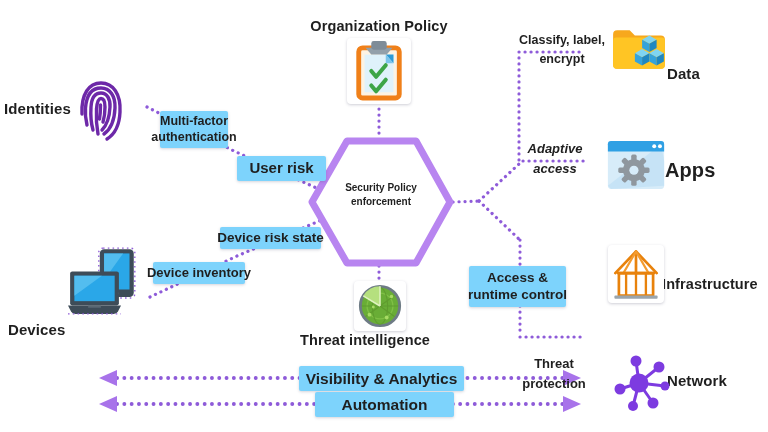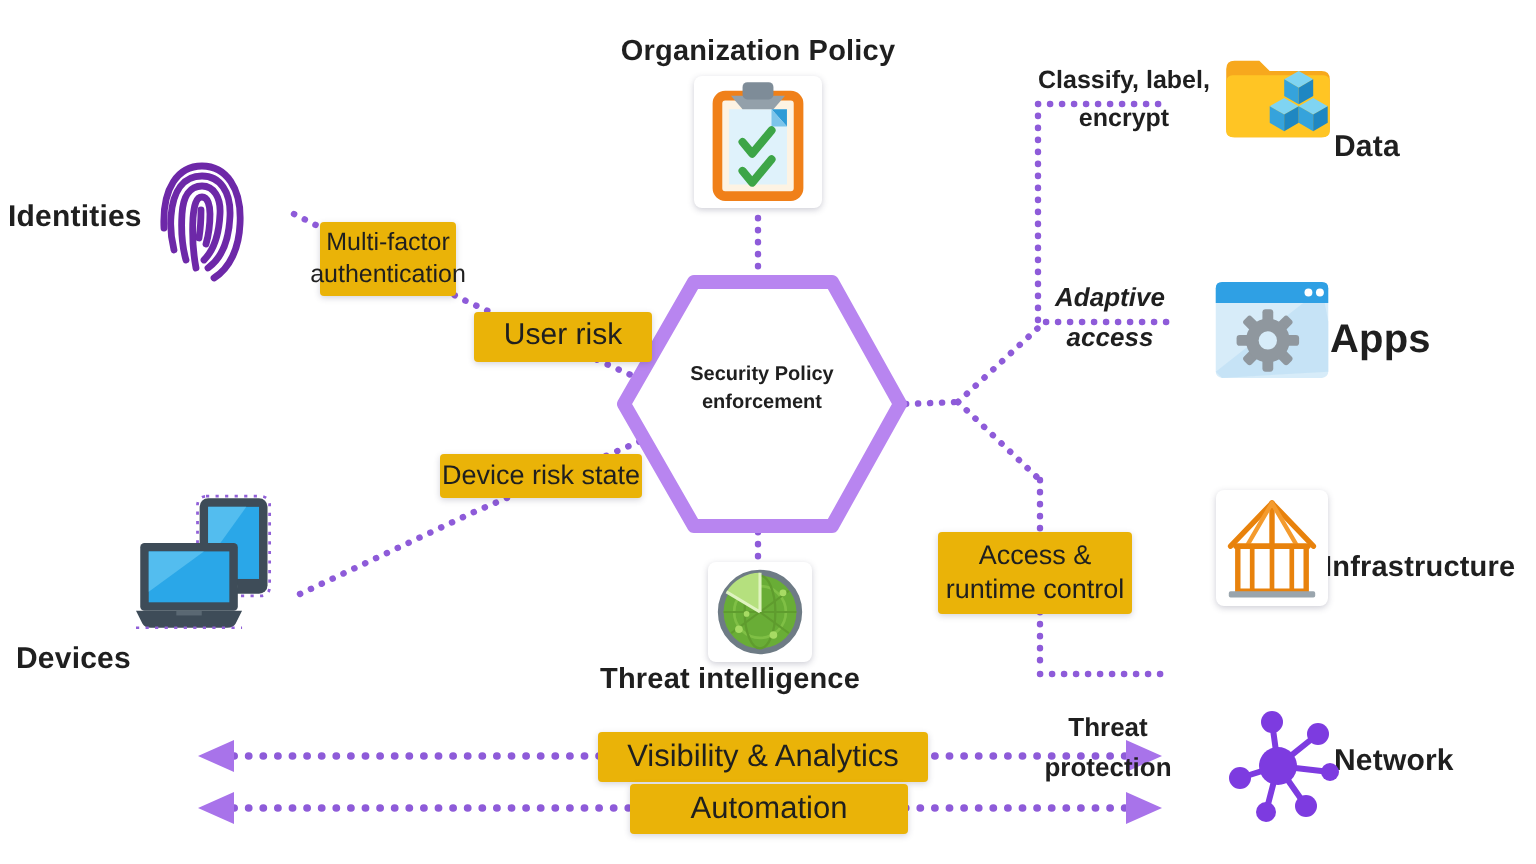--- a/index.html
+++ b/index.html
@@ -7,24 +7,24 @@
     position:relative;width:768px;height:432px;background:#ffffff;
     font-family:"Liberation Sans", sans-serif;overflow:hidden;
     color:var(--text,#1f1f1f);
   }
   .abs{position:absolute;}
   .nodelabel{
     font-weight:700;font-size:14.5px;color:var(--text,#1f1f1f);
     white-space:nowrap;letter-spacing:.1px;
   }
   .lblbox{
-    position:absolute;background:#eab308;border-radius:2px;
+    position:absolute;background:#7dd3fc;border-radius:2px;
     box-shadow:0 1px 3px rgba(60,60,90,.22);
     display:flex;align-items:center;justify-content:center;
-    font-weight:400;color:var(--text,#1f1f1f);z-index:5;
+    font-weight:700;color:var(--text,#1f1f1f);z-index:5;
   }
   .lblbox span{white-space:nowrap;text-align:center;line-height:1.25;}
   .freelabel{
     position:absolute;font-weight:700;color:var(--text,#1f1f1f);
     text-align:center;z-index:6;line-height:1.55;white-space:nowrap;
   }
   .hextext{
     position:absolute;left:312px;top:181px;width:138px;z-index:6;
     text-align:center;font-weight:700;font-size:10px;line-height:1.4;
     color:var(--text,#1f1f1f);
@@ -92,20 +92,23 @@
       <span style="display:block;">Multi-factor</span>
       <span style="display:block;">authentication</span>
     </span>
   </div>
   <div class="lblbox" style="left:237px;top:156px;width:89px;height:25px;font-size:15px;">
     <span>User risk</span>
   </div>
   <div class="lblbox" style="left:220px;top:227px;width:101px;height:22px;font-size:13.5px;">
     <span>Device risk state</span>
   </div>
+  <div class="lblbox" style="left:153px;top:262px;width:92px;height:22px;font-size:13px;">
+    <span>Device inventory</span>
+  </div>
   <div class="lblbox" style="left:469px;top:266px;width:97px;height:41px;font-size:13.5px;">
     <span>
       <span style="display:block;">Access &amp;</span>
       <span style="display:block;">runtime control</span>
     </span>
   </div>
   <div class="lblbox" style="left:299px;top:366px;width:165px;height:25px;font-size:15.5px;">
     <span>Visibility &amp; Analytics</span>
   </div>
   <div class="lblbox" style="left:315px;top:392px;width:139px;height:25px;font-size:15.5px;">

